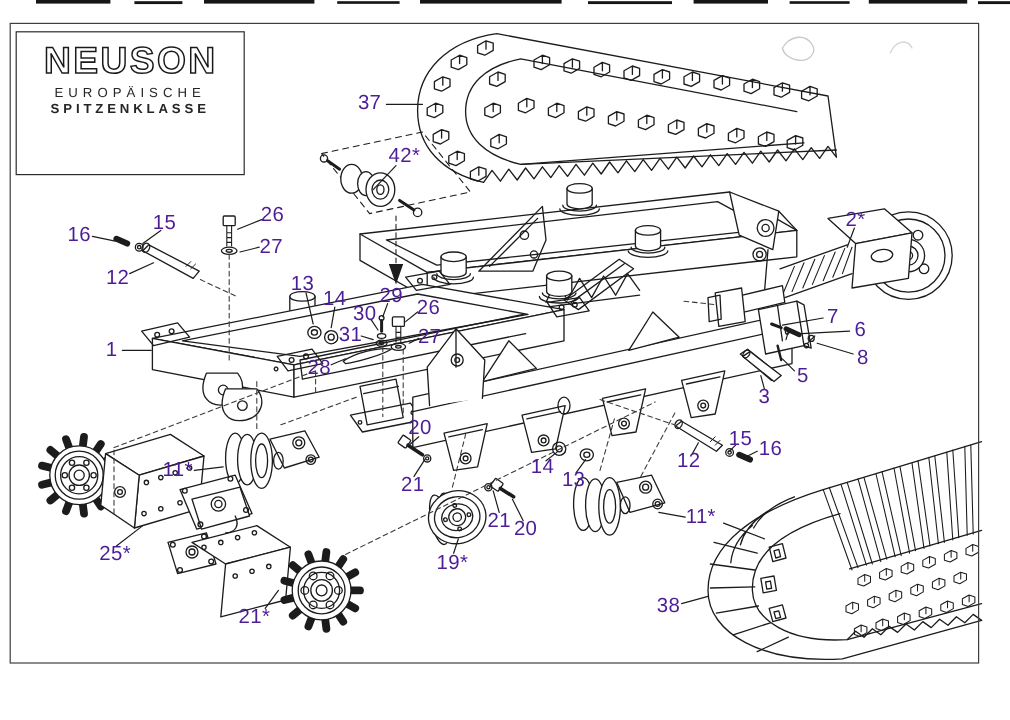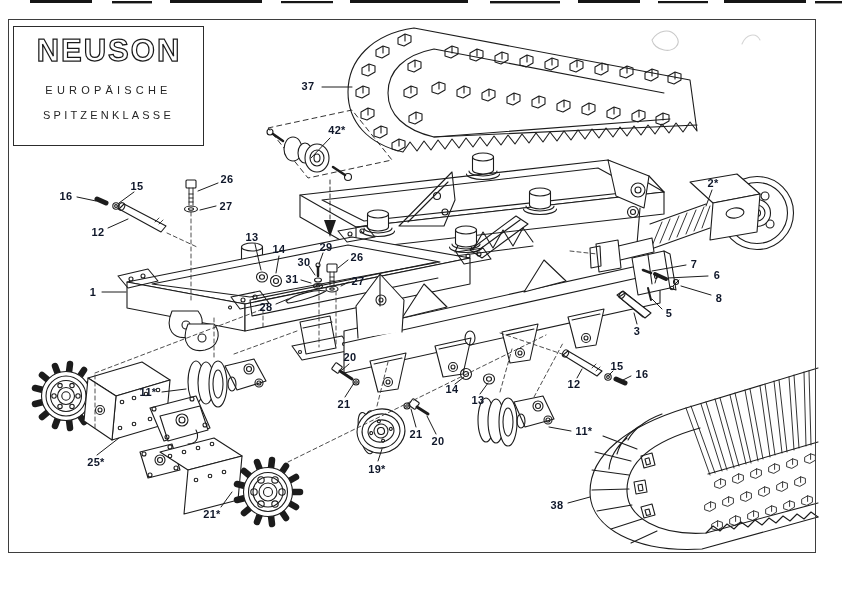--- a/index.html
+++ b/index.html
@@ -3,28 +3,28 @@
 <meta charset="utf-8">
 <style>
   html,body{margin:0;padding:0;background:#e8e8e8;}
   .page{position:relative;width:842px;height:600px;background:#fff;overflow:hidden;
         font-family:"Liberation Sans",sans-serif;}
   .frame-border{position:absolute;left:8px;top:19px;width:808px;height:534px;
         border:1.4px solid #3e3e3e;box-sizing:border-box;}
   .logo-box{position:absolute;left:13px;top:26px;width:191px;height:120px;
         border:1.3px solid #2c2c2c;box-sizing:border-box;text-align:center;}
   .brand-svg{display:block;margin:4px auto 0 auto;}
-  .tagline{font-size:11px;letter-spacing:4.2px;color:#252525;margin-top:13px;white-space:nowrap;}
-  .tagline.second{letter-spacing:3.2px;}
+  .tagline{font-size:11px;letter-spacing:4.2px;color:#252525;margin-top:1px;white-space:nowrap;}
+  .tagline.second{letter-spacing:3.2px;font-weight:bold;}
   .title-block{position:absolute;right:42px;top:27px;text-align:right;
         font-size:10.5px;line-height:12.5px;color:#3b3b3b;white-space:pre;}
   #art{position:absolute;left:0;top:0;}
   #callout-layer{position:absolute;left:0;top:0;width:842px;height:600px;pointer-events:none;}
   .callout{position:absolute;transform:translate(-50%,-50%);
-        font-weight:700;font-size:11px;color:#0f172a;letter-spacing:.3px;white-space:nowrap;}
+        font-weight:400;font-size:17px;color:#4c1d95;letter-spacing:.3px;white-space:nowrap;}
 </style>
 </head>
 <body>
 
 <div class="page">
 
   <svg id="art" width="842" height="600" viewBox="0 0 842 600">
     <defs>
       <g id="lug">
         <path d="M0,0 l7,-4 l6,2 l0,6 l-7,4 l-6,-2 z m7,-4 l0,7"></path>

